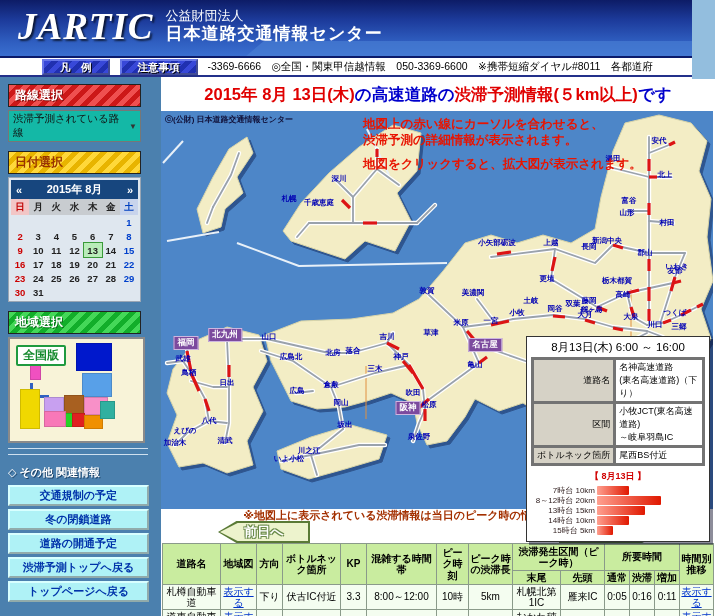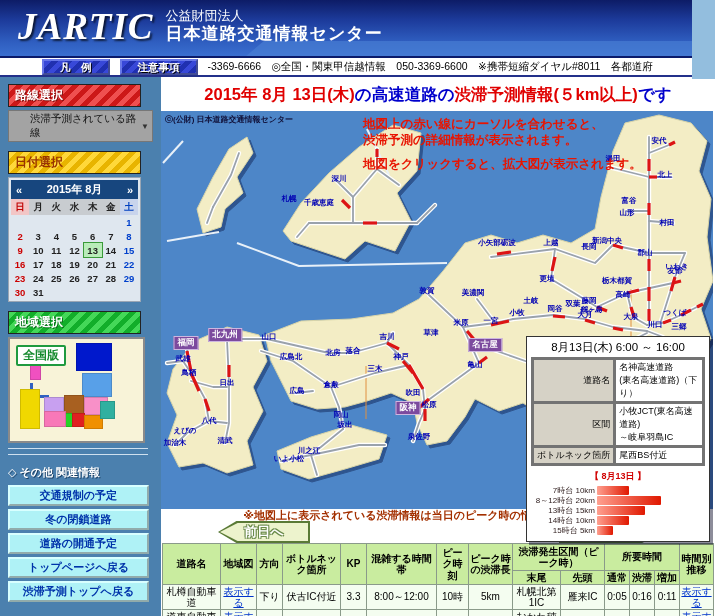--- a/index.html
+++ b/index.html
@@ -24,22 +24,22 @@
            text-shadow:1px 1px 0 #000;line-height:12px}
   .phone{font-size:10.5px;color:#000}
   
   .layout{display:flex;height:541px}
   .sidebar{width:161px;flex:none;padding:7px 0 0 8px;box-sizing:border-box;overflow:hidden}
   .s-head{width:133px;font-size:12px;font-weight:bold;padding:2px 6px;border:1px solid #222;
           box-sizing:border-box;margin-bottom:3px}
   .s-head.red{background:repeating-linear-gradient(135deg,#ef5050 0 5px,#cc1818 5px 10px);color:#fff;text-shadow:1px 1px 0 #801010}
   .s-head.yellow{background:repeating-linear-gradient(135deg,#ffd83a 0 5px,#e8b400 5px 10px);color:#993300}
   .s-head.green{background:repeating-linear-gradient(135deg,#44d858 0 5px,#12ae2a 5px 10px);color:#fff;text-shadow:1px 1px 0 #0a6a1a}
-  .dropdown{width:145px;background:#a3a3a3;border:1px solid #777;font-size:10.5px;color:#111;
-            display:flex;justify-content:space-between;align-items:center;padding:1px 3px 1px 21px;margin-bottom:9px;box-sizing:border-box}
+  .dropdown{width:133px;background:#14b8a6;border:1px solid #777;font-size:10.5px;color:#111;
+            display:flex;justify-content:space-between;align-items:center;padding:1px 3px 1px 4px;margin-bottom:9px;box-sizing:border-box}
   .dropdown .arr{font-size:8px;color:#333}
   .calendar{width:133px;background:#dfe7ef;border:1px solid #9aa6b4;margin-bottom:9px;padding:2px;box-sizing:border-box}
   .cal-title{background:#17467e;color:#fff;font-size:11px;font-weight:bold;
              display:flex;justify-content:space-between;padding:2px 5px;align-items:center}
   table.cal{border-collapse:collapse;width:100%}
   .cal th,.cal td{width:14.28%;text-align:center;font-size:9.5px;font-weight:bold;padding:1.5px 0;color:#222}
   .cal th.sun{background:#f2c6c6;color:#c00000}
   .cal th.wd{background:#c8ccd0}
   .cal th.sat{background:#c8d4ec;color:#0040c0}
   .cal td.sun{color:#cc0000}
@@ -222,22 +222,22 @@
           <div class="mm-rect" style="left: 20px; top: 24px; width: 9px; height: 15px; background: rgb(240, 80, 192);"></div>
         </div>
     </div>
     <div class="sep"></div>
     <div class="sep"></div>
     <div class="other-head">◇ その他 関連情報</div>
     <div id="side-links">
         <div class="side-link">交通規制の予定</div>
         <div class="side-link">冬の閉鎖道路</div>
         <div class="side-link">道路の開通予定</div>
+        <div class="side-link">渋滞予測トップへ戻る</div>
         <div class="side-link">トップページへ戻る</div>
-        <div class="side-link">渋滞予測トップへ戻る</div>
       </div>
   </div>
 
   <div class="main">
     <div class="title">
       <span class="r">2015年 8月 13日(木)</span><span class="b">の高速道路の</span><span class="r">渋滞予測情報(５km以上)</span><span class="b">です</span>
     </div>
 
     <div class="mapbox" id="mapbox">
       <div class="copyright">ⓒ(公財) 日本道路交通情報センター</div>
@@ -488,21 +488,21 @@
         <div class="maplabel" style="left: 214px; top: 258px;">三木</div>
         <div class="maplabel" style="left: 252px; top: 282px;">吹田</div>
         <div class="maplabel" style="left: 268px; top: 294px;">松原</div>
         <div class="maplabel" style="left: 258px; top: 326px;">泉佐野</div>
         <div class="maplabel" style="left: 108px; top: 226px;">山口</div>
         <div class="maplabel" style="left: 130px; top: 246px;">広島北</div>
         <div class="maplabel" style="left: 136px; top: 280px;">広島</div>
         <div class="maplabel" style="left: 172px; top: 242px;">北房</div>
         <div class="maplabel" style="left: 192px; top: 240px;">落合</div>
         <div class="maplabel" style="left: 170px; top: 274px;">倉敷</div>
-        <div class="maplabel" style="left: 180px; top: 304px;">岡山</div>
+        <div class="maplabel" style="left: 180px; top: 292px;">岡山</div>
         <div class="maplabel" style="left: 184px; top: 314px;">坂出</div>
         <div class="maplabel" style="left: 148px; top: 340px;">川之江</div>
         <div class="maplabel" style="left: 128px; top: 348px;">いよ小松</div>
         <div class="maplabel" style="left: 22px; top: 248px;">武雄</div>
         <div class="maplabel" style="left: 28px; top: 262px;">鳥栖</div>
         <div class="maplabel" style="left: 66px; top: 272px;">日出</div>
         <div class="maplabel" style="left: 48px; top: 310px;">八代</div>
         <div class="maplabel" style="left: 24px; top: 320px;">えびの</div>
         <div class="maplabel" style="left: 14px; top: 332px;">加治木</div>
         <div class="maplabel" style="left: 64px; top: 330px;">清武</div>

